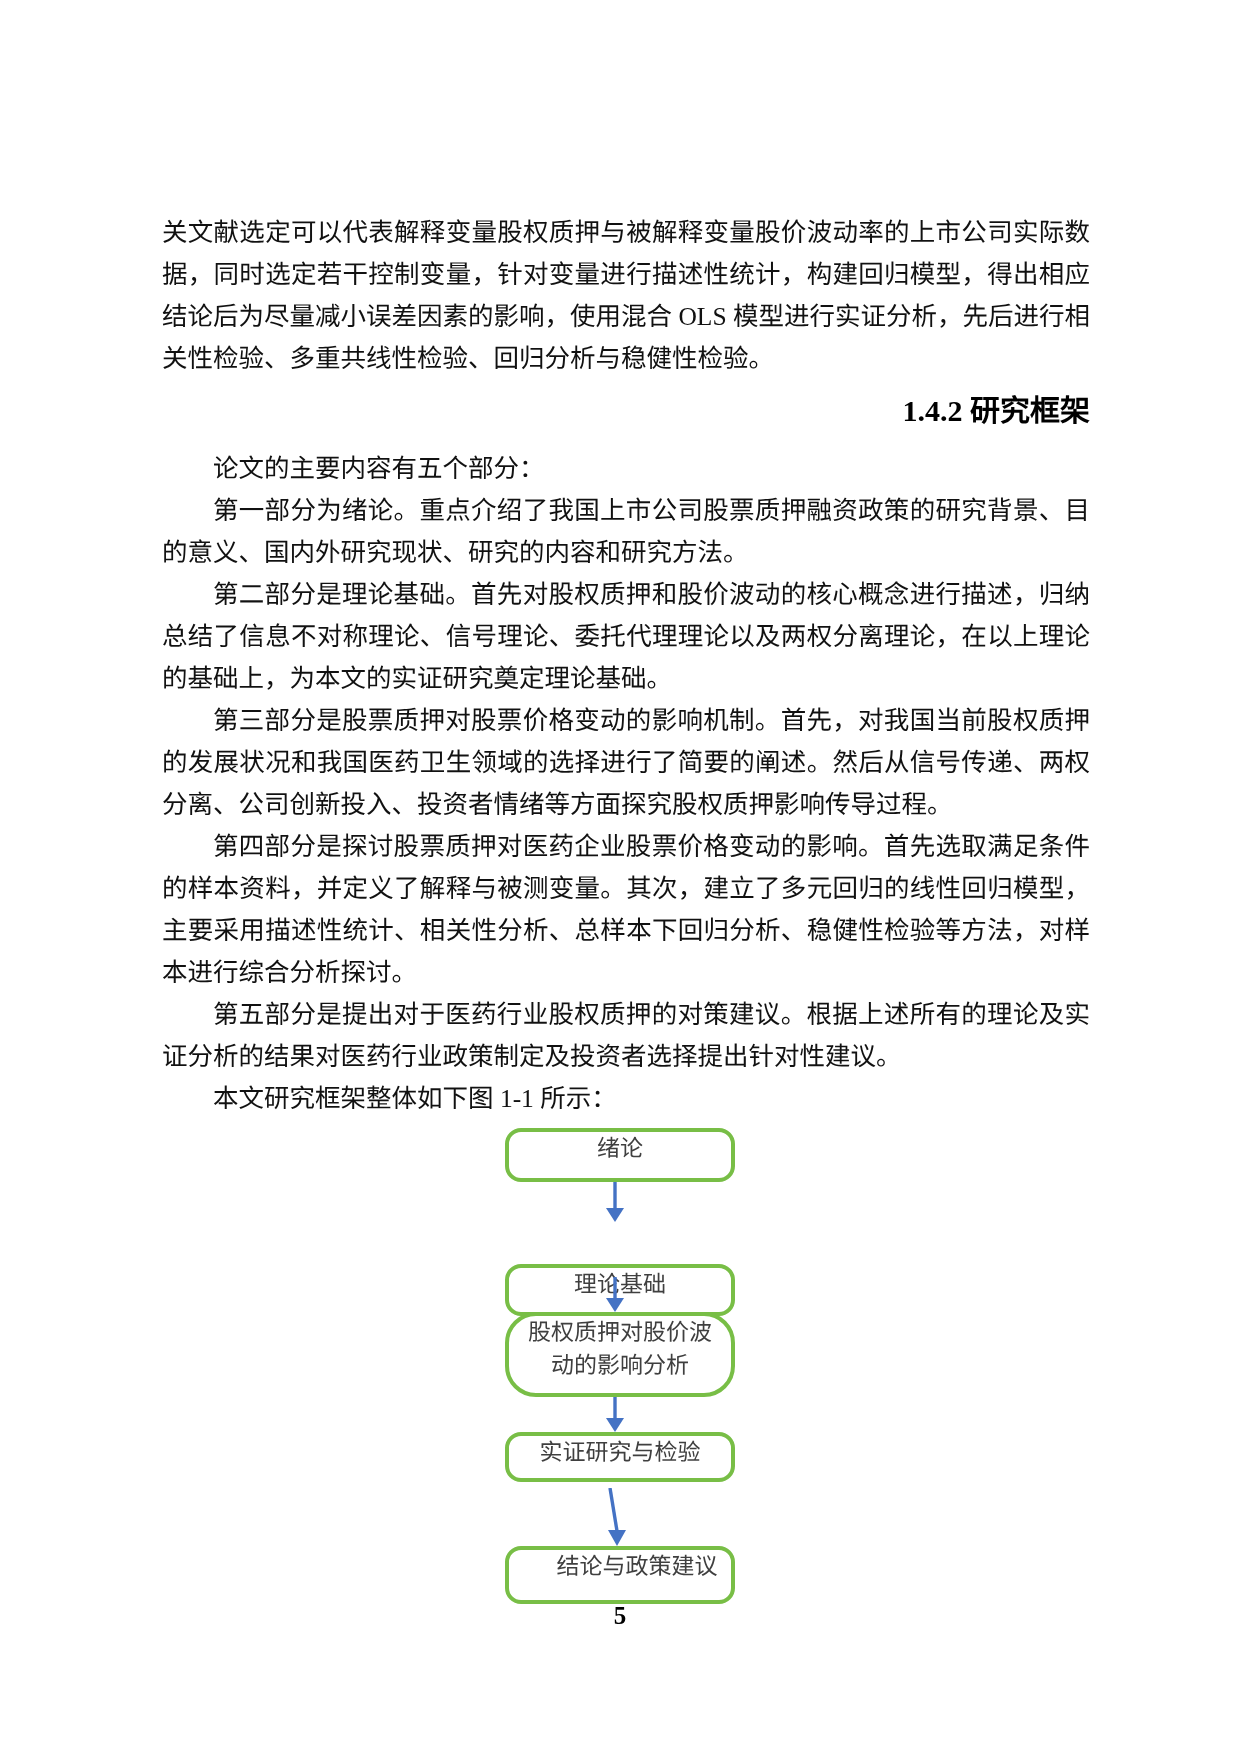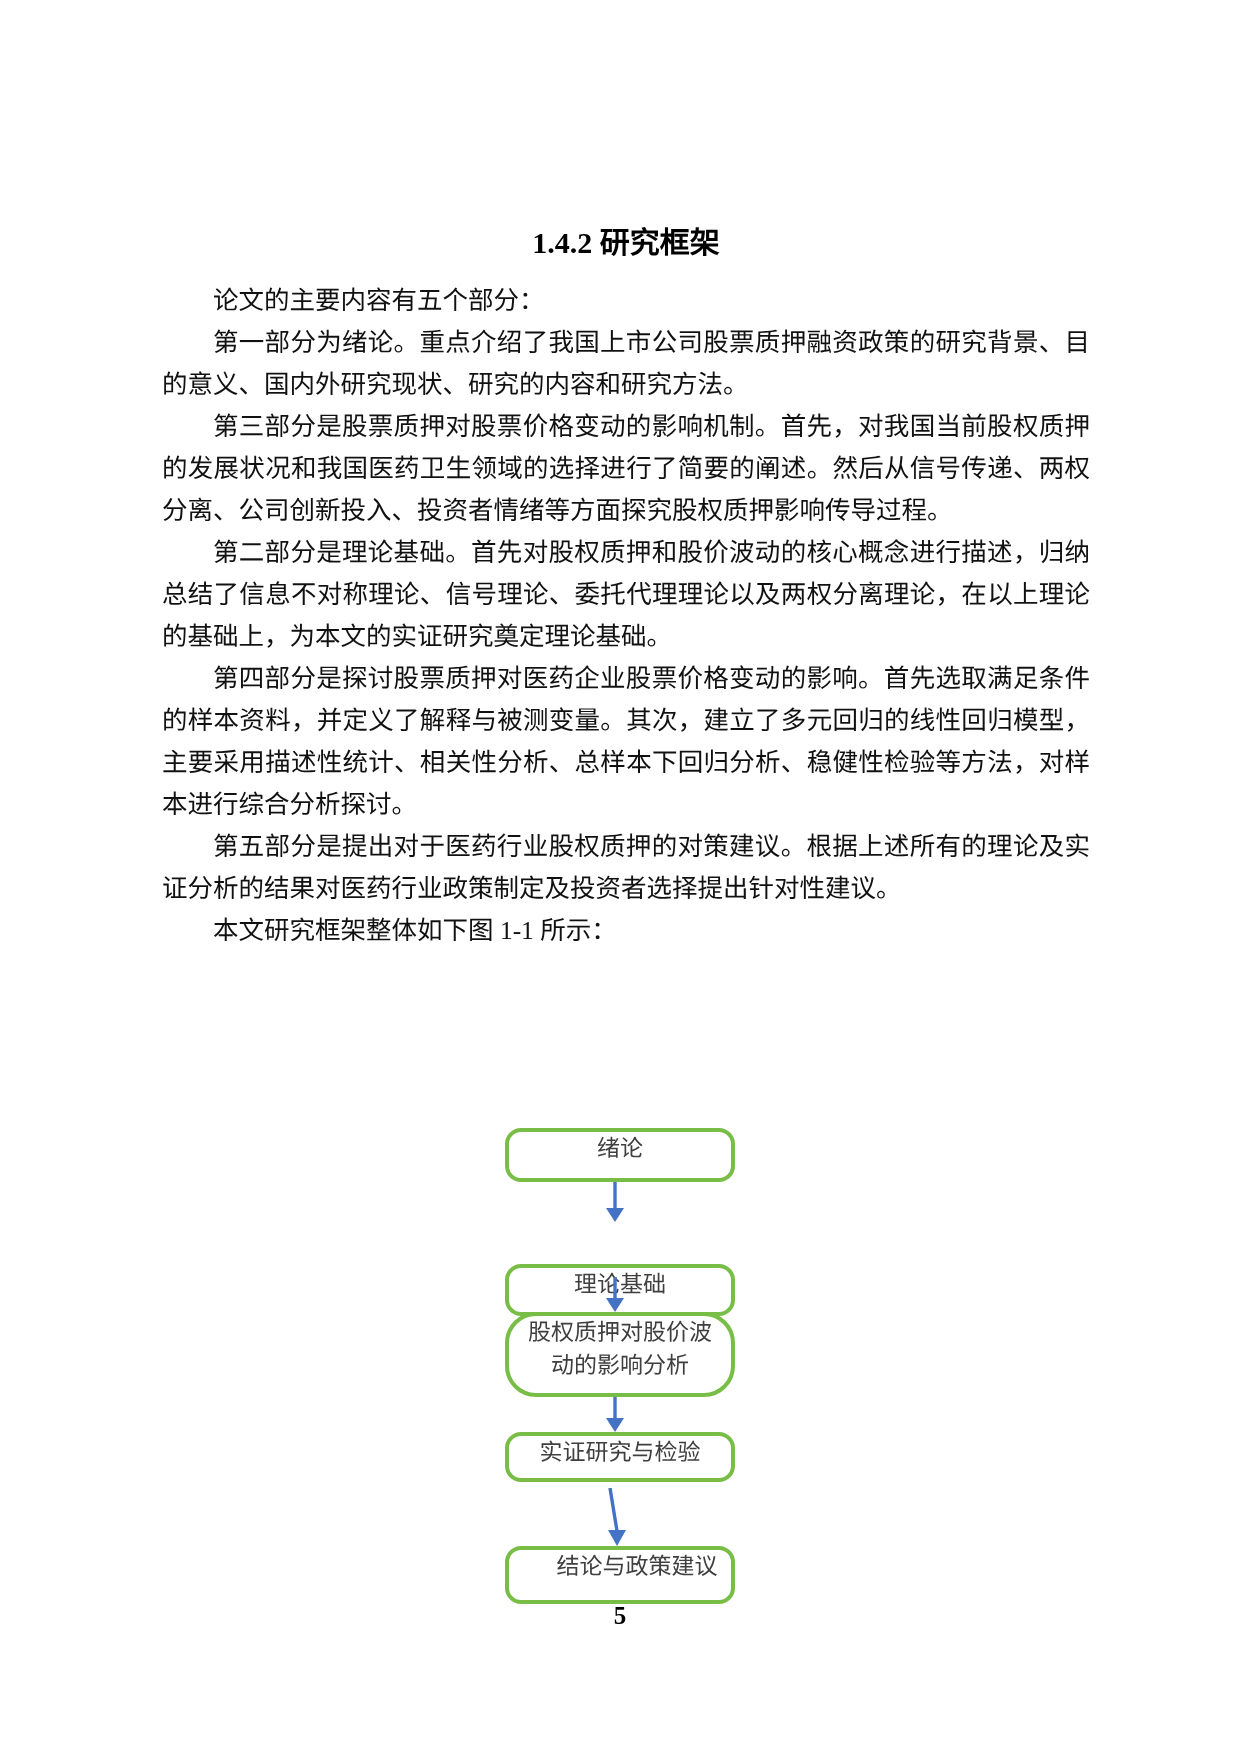--- a/index.html
+++ b/index.html
@@ -32,21 +32,21 @@
   }
   .para.indented {
     text-indent: 2em;
   }
   .section-heading {
     margin: 9px 0 15px 0;
     font-size: 30px;
     line-height: 44px;
     font-weight: bold;
     color: #000000;
-    text-align: center;
+    text-align: right;
   }
   
   .flow-node {
     position: absolute;
     left: 505px;
     width: 230px;
     box-sizing: border-box;
     border: 4px solid var(--box-green, #78be46);
     border-radius: 16px;
     background: #ffffff;
@@ -89,27 +89,28 @@
     font-weight: bold;
     color: #000000;
   }
 </style>
 </head>
 <body>
 
 <div class="page">
 
   <div class="content">
+    <p class="para">关文献选定可以代表解释变量股权质押与被解释变量股价波动率的上市公司实际数据，同时选定若干控制变量，针对变量进行描述性统计，构建回归模型，得出相应结论后为尽量减小误差因素的影响，使用混合 OLS 模型进行实证分析，先后进行相关性检验、多重共线性检验、回归分析与稳健性检验。</p>
 
     <h2 class="section-heading">1.4.2 研究框架</h2>
 
     <p class="para indented">论文的主要内容有五个部分：</p>
     <p class="para indented">第一部分为绪论。重点介绍了我国上市公司股票质押融资政策的研究背景、目的意义、国内外研究现状、研究的内容和研究方法。</p>
+    <p class="para indented">第二部分是理论基础。首先对股权质押和股价波动的核心概念进行描述，归纳总结了信息不对称理论、信号理论、委托代理理论以及两权分离理论，在以上理论的基础上，为本文的实证研究奠定理论基础。</p>
     <p class="para indented">第三部分是股票质押对股票价格变动的影响机制。首先，对我国当前股权质押的发展状况和我国医药卫生领域的选择进行了简要的阐述。然后从信号传递、两权分离、公司创新投入、投资者情绪等方面探究股权质押影响传导过程。</p>
-    <p class="para indented">第二部分是理论基础。首先对股权质押和股价波动的核心概念进行描述，归纳总结了信息不对称理论、信号理论、委托代理理论以及两权分离理论，在以上理论的基础上，为本文的实证研究奠定理论基础。</p>
     <p class="para indented">第四部分是探讨股票质押对医药企业股票价格变动的影响。首先选取满足条件的样本资料，并定义了解释与被测变量。其次，建立了多元回归的线性回归模型，主要采用描述性统计、相关性分析、总样本下回归分析、稳健性检验等方法，对样本进行综合分析探讨。</p>
     <p class="para indented">第五部分是提出对于医药行业股权质押的对策建议。根据上述所有的理论及实证分析的结果对医药行业政策制定及投资者选择提出针对性建议。</p>
     <p class="para indented">本文研究框架整体如下图 1-1 所示：</p>
   </div>
 
   <div>
 
     <div class="flow-node node-1">
       <span>绪论</span>
     </div>

